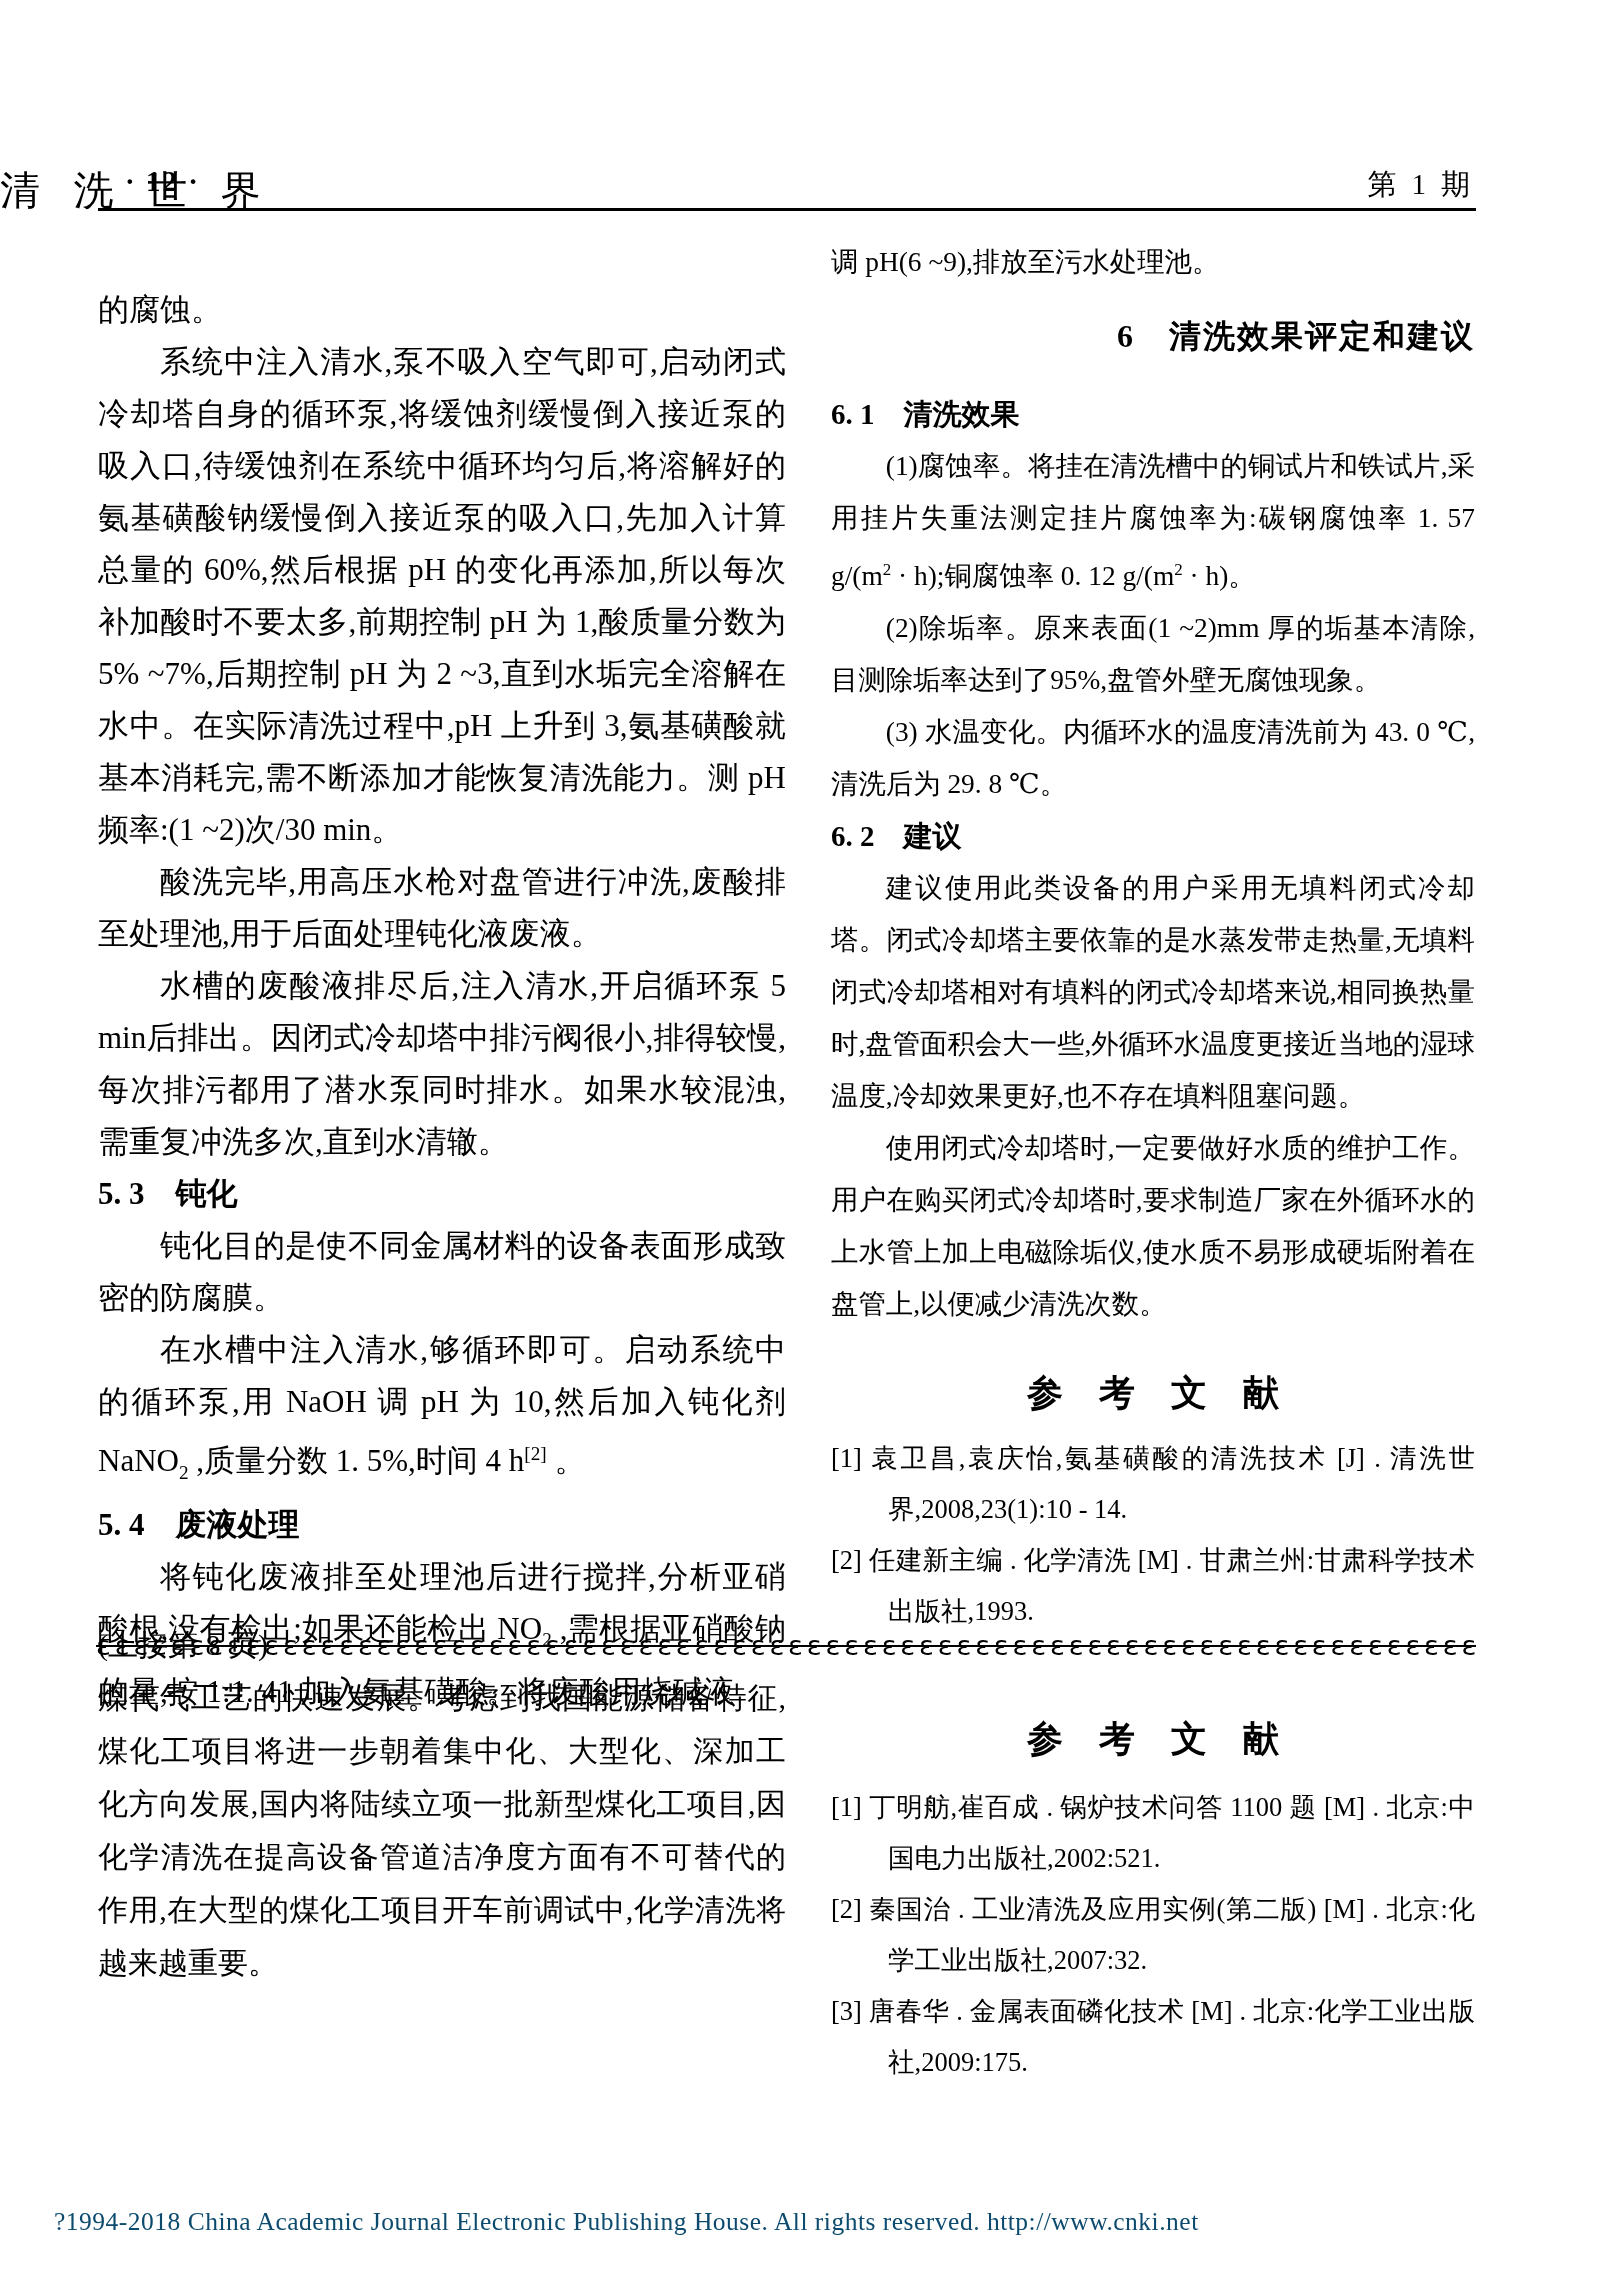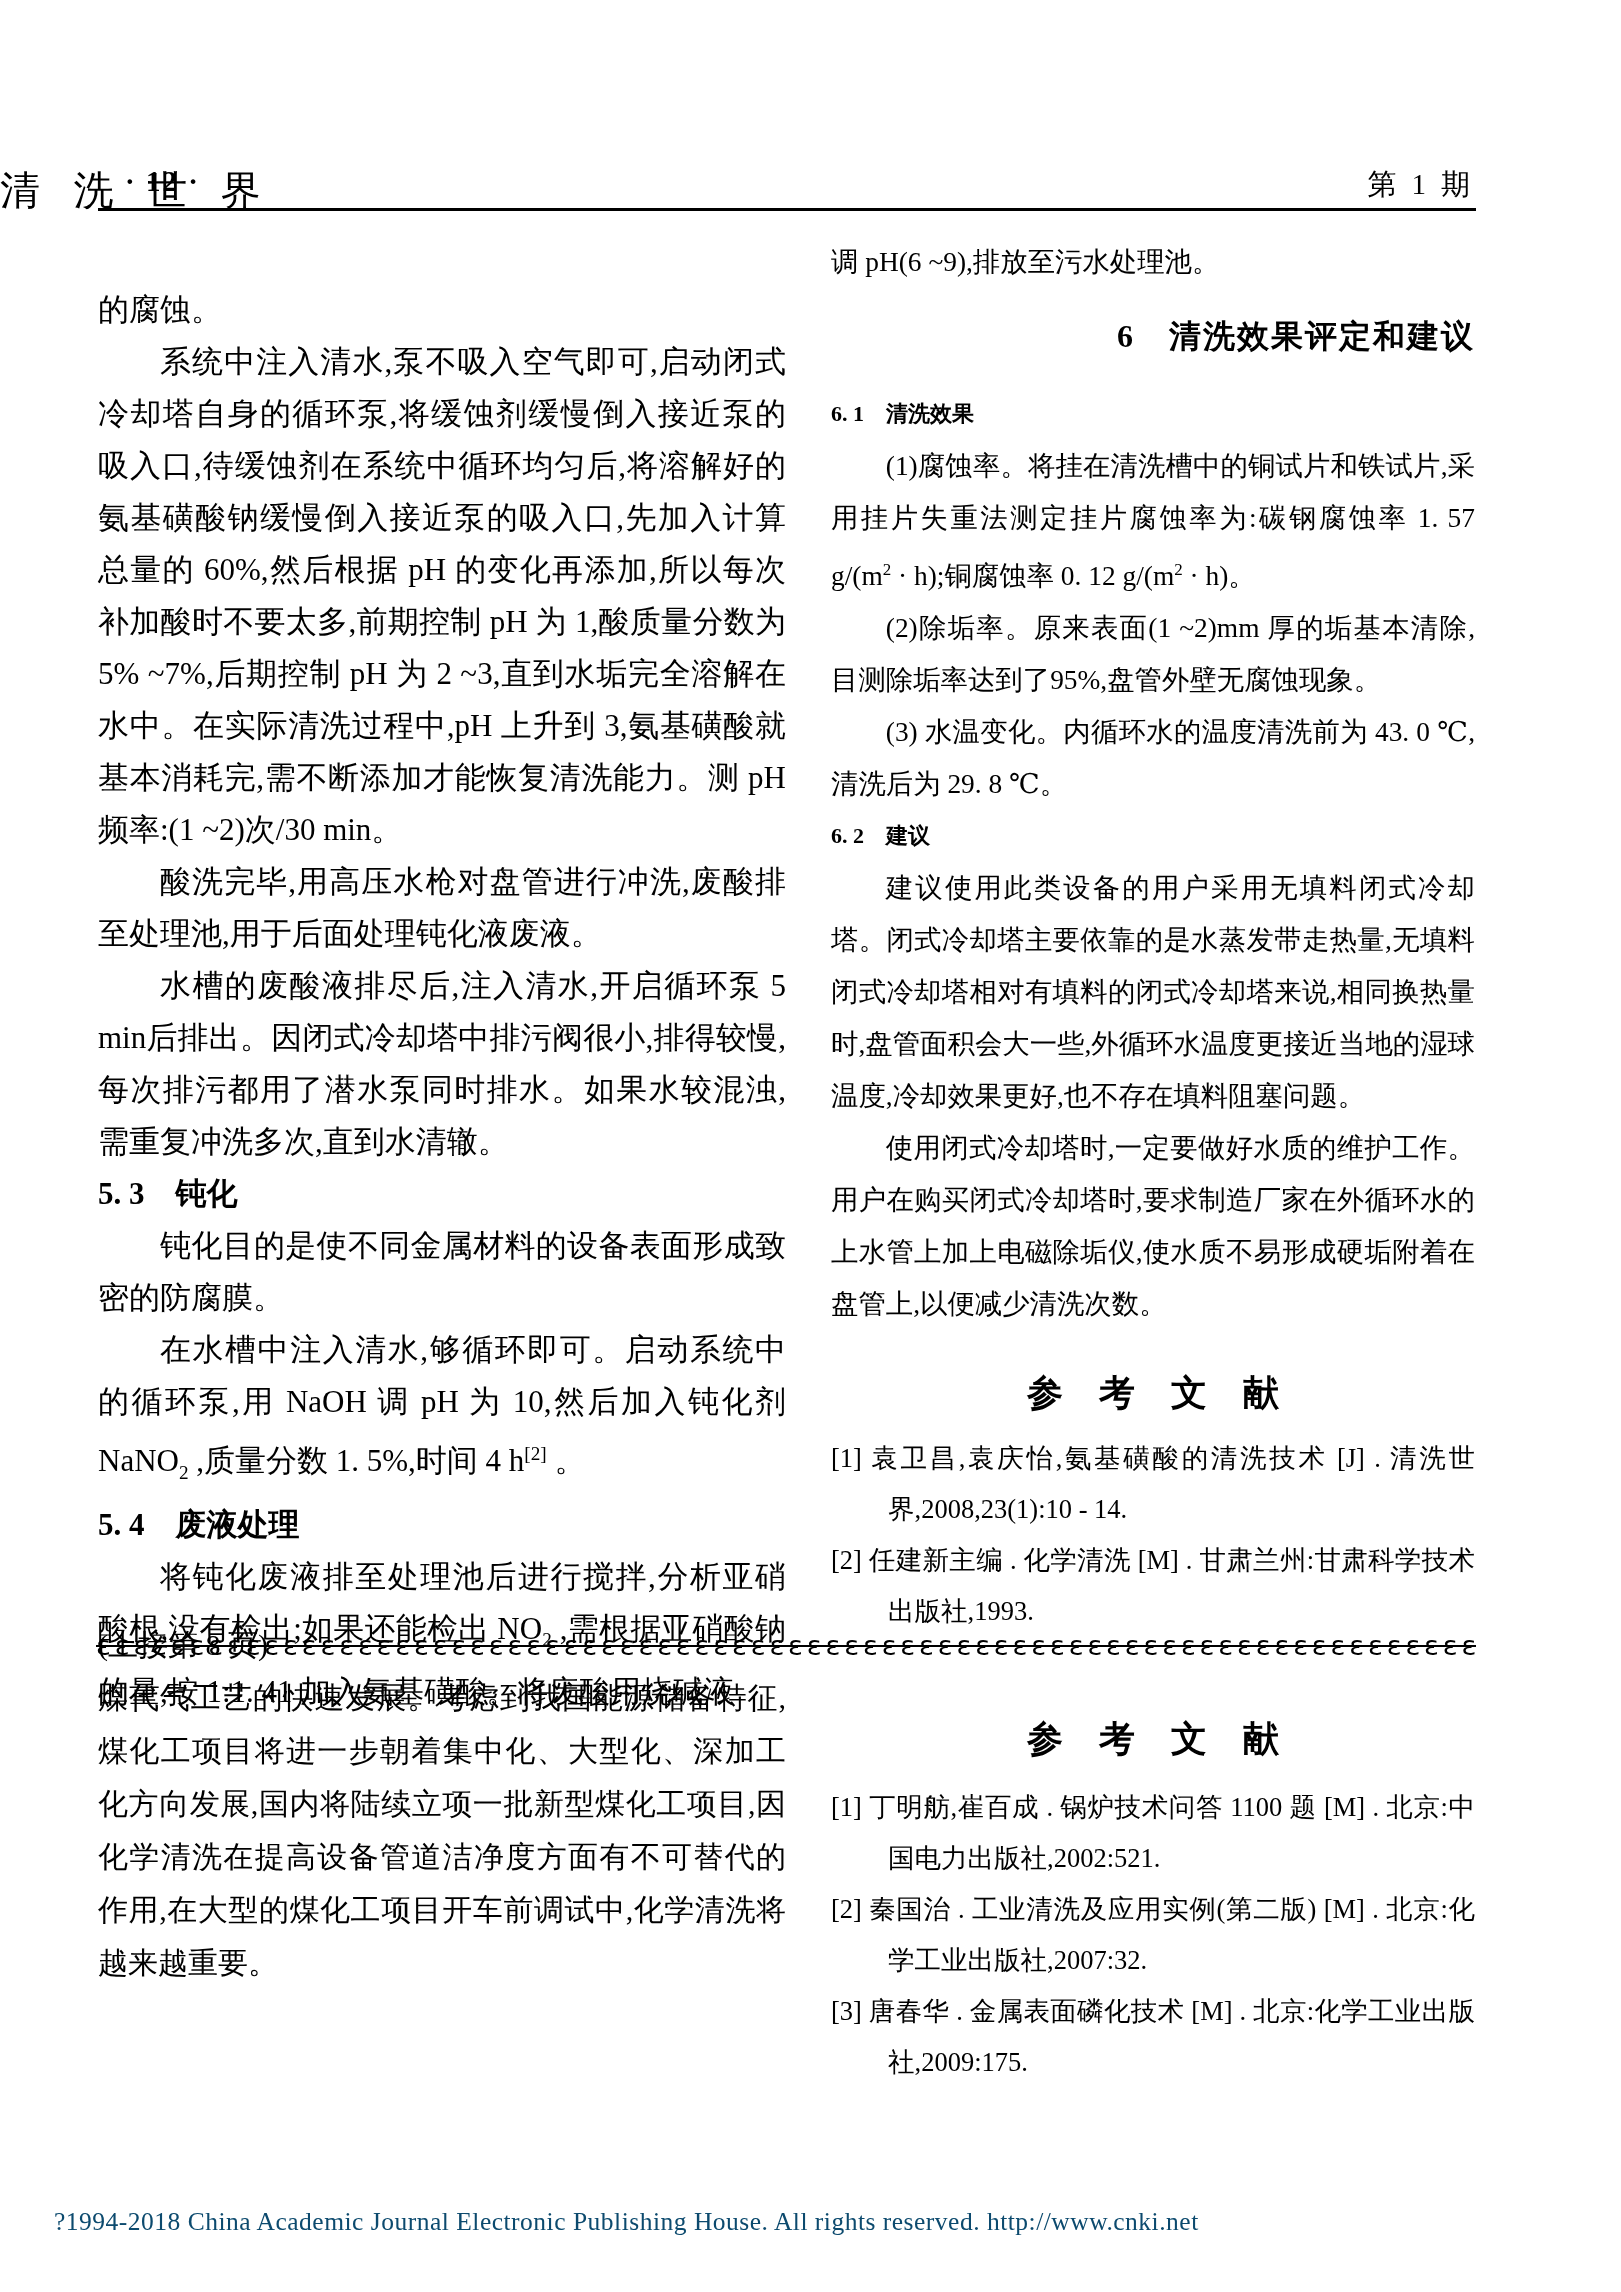--- a/index.html
+++ b/index.html
@@ -19,21 +19,21 @@
 
   
   .col { position:absolute; text-align:justify; }
   .col p { margin:0; }
   .col-left-top  { left:98px; top:236px; width:688px; font-size:31px; line-height:52px;margin-top:48px; }
   .col-right-top { left:831px; top:236px; width:644px; font-size:27.4px; line-height:52px; }
   .indent { text-indent:2em; }
 
   .h-left { font-weight:bold; font-size:31px; line-height:52px; }
   .h-main { font-weight:bold; font-size:32px; line-height:57px; margin:19.6px 0 23.5px 0 !important; text-align:right; letter-spacing:2px;font-family:Liberation Serif, serif; }
-  .h-sub  { font-weight:bold; font-size:22px; line-height:52px; text-align:left; }
+  .h-sub  { font-weight:bold; font-size:29px; line-height:52px; text-align:left; }
 
   .ref-heading { text-align:center; font-weight:bold; font-size:36px; line-height:52px; margin:37px 0 13.7px 0 !important; }
   .ref { font-size:26.5px; line-height:51px; padding-left:57px; text-indent:-57px; margin:0; text-align:justify; }
 
   
   .divider {
     position:absolute; left:96px; top:1627px; width:1380px; height:37px;
     font-size:27.4px; line-height:37px;
     text-decoration:line-through;
     letter-spacing:3.9px;

